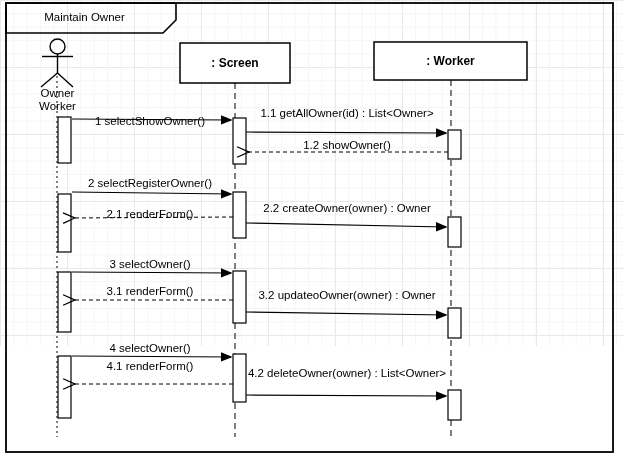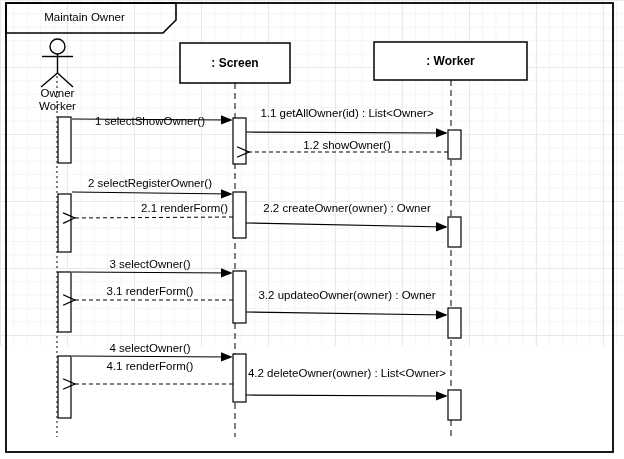--- a/index.html
+++ b/index.html
@@ -100,21 +100,21 @@
     <div>Worker</div>
   </div>
 
   <div class="lbl obj-label" style="left:180px;top:43px;width:110px;height:40px;">: Screen</div>
   <div class="lbl obj-label" style="left:374px;top:42px;width:153px;height:38px;">: Worker</div>
 
   <div class="lbl msg-left" style="top:115px;">1 selectShowOwner()</div>
   <div class="lbl msg-right" style="top:107px;">1.1 getAllOwner(id) : List&lt;Owner&gt;</div>
   <div class="lbl msg-right" style="top:139px;">1.2 showOwner()</div>
   <div class="lbl msg-left" style="top:177px;">2 selectRegisterOwner()</div>
-  <div class="lbl msg-left" style="top:202px;text-align:right;">2.1 renderForm()</div>
+  <div class="lbl msg-left" style="top:208px;">2.1 renderForm()</div>
   <div class="lbl msg-right" style="top:202px;">2.2 createOwner(owner) : Owner</div>
   <div class="lbl msg-left" style="top:258px;">3 selectOwner()</div>
   <div class="lbl msg-left" style="top:285px;">3.1 renderForm()</div>
   <div class="lbl msg-right" style="top:289px;">3.2 updateoOwner(owner) : Owner</div>
   <div class="lbl msg-left" style="top:342px;">4 selectOwner()</div>
   <div class="lbl msg-left" style="top:360px;">4.1 renderForm()</div>
   <div class="lbl msg-right" style="top:367px;">4.2 deleteOwner(owner) : List&lt;Owner&gt;</div>
 
 </div>
 

